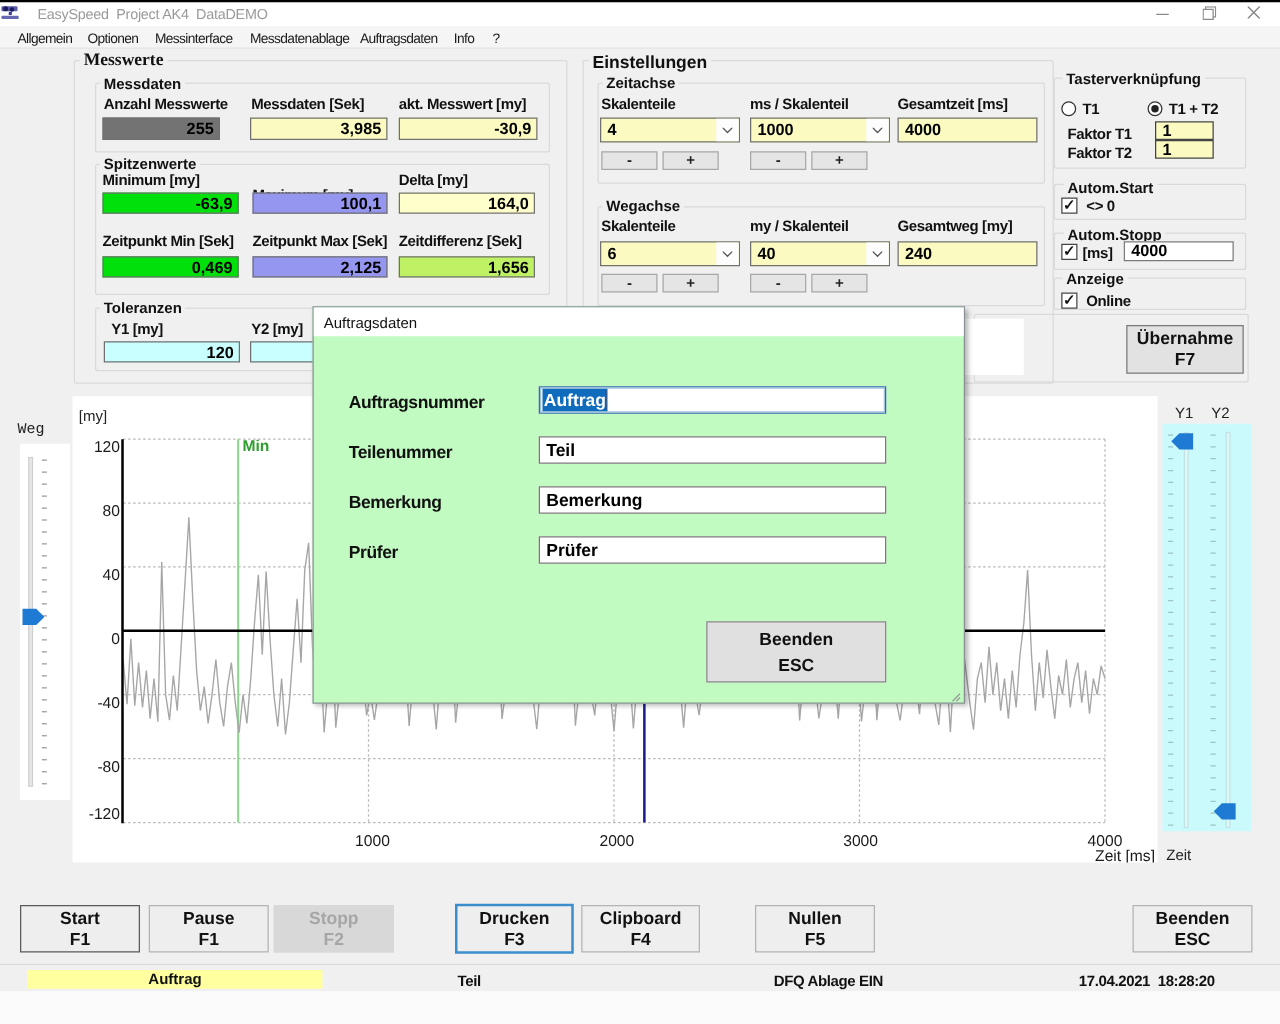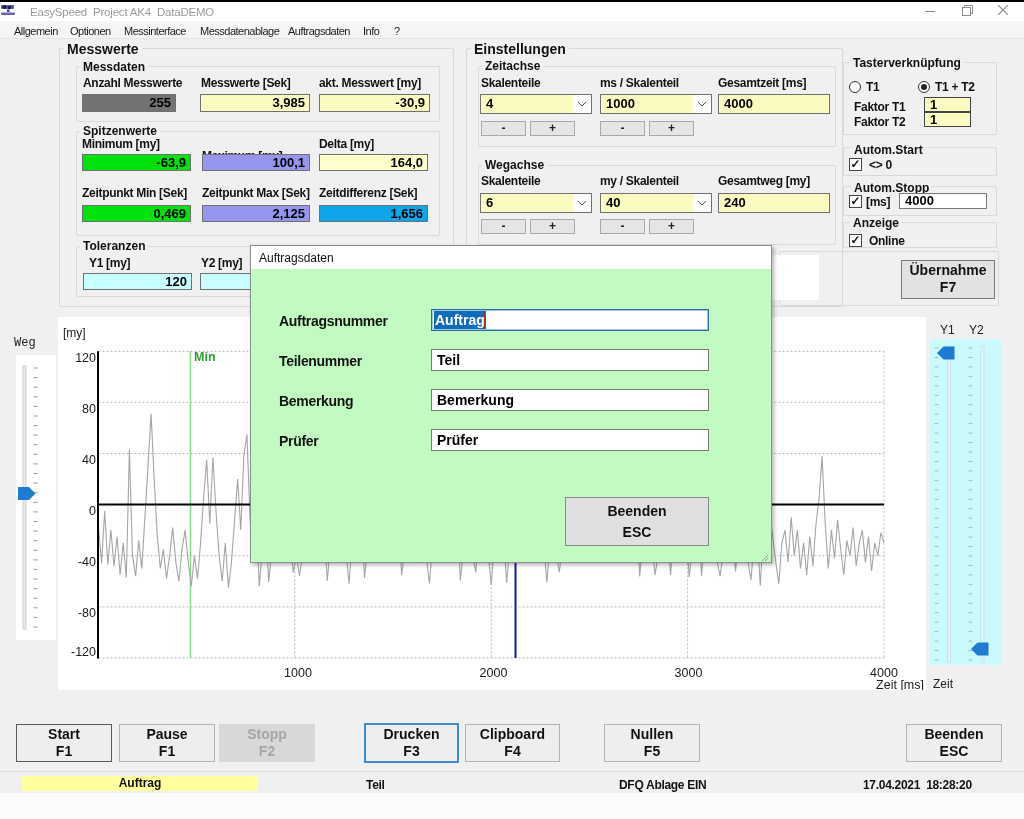--- a/index.html
+++ b/index.html
@@ -41,45 +41,45 @@
     <span style="position:absolute;left:14px;top:4px;">Allgemein</span>
     <span style="position:absolute;left:70px;top:4px;">Optionen</span>
     <span style="position:absolute;left:124px;top:4px;">Messinterface</span>
     <span style="position:absolute;left:200px;top:4px;">Messdatenablage</span>
     <span style="position:absolute;left:288px;top:4px;">Auftragsdaten</span>
     <span style="position:absolute;left:363px;top:4px;">Info</span>
     <span style="position:absolute;left:394px;top:4px;">?</span>
   </div>
 
 <div class="gb" style="left:59px;top:48px;width:395px;height:259px;"></div>
-<div class="gbl" style="left:64px;top:41px;font-size:14px;">Messwerte</div>
+<div class="gbl" style="left:64px;top:41px;font-size:14px;font-family:Liberation Serif, serif;">Messwerte</div>
 
 <div class="gb" style="left:76px;top:66px;width:364px;height:56px;"></div>
 <div class="gbl" style="left:80px;top:60px;font-size:12px;">Messdaten</div>
 <div class="lb" style="left:83px;top:76px;">Anzahl Messwerte</div>
-<div class="lb" style="left:201px;top:76px;">Messwerte [Sek]</div>
+<div class="lb" style="left:201px;top:76px;">Messdaten [Sek]</div>
 <div class="lb" style="left:319px;top:76px;">akt. Messwert [my]</div>
 <div class="vb" style="left:82px;top:94px;width:94px;height:18px;background:#737373;">255</div>
 <div class="vb" style="left:200px;top:94px;width:110px;height:18px;background:#fbfbc1;">3,985</div>
 <div class="vb" style="left:319px;top:94px;width:111px;height:18px;background:#fbfbc1;">-30,9</div>
 
 <div class="gb" style="left:76px;top:131px;width:364px;height:105px;"></div>
 <div class="gbl" style="left:80px;top:124px;font-size:12px;">Spitzenwerte</div>
 <div class="lb" style="left:82px;top:137px;">Minimum [my]</div>
 <div class="lb" style="left:202px;top:149px;">Maximum [my]</div>
 <div class="lb" style="left:319px;top:137px;">Delta [my]</div>
 <div class="vb" style="left:82px;top:154px;width:109px;height:17px;background:#00e10c;">-63,9</div>
 <div class="vb" style="left:202px;top:154px;width:108px;height:17px;background:#9596f0;">100,1</div>
 <div class="vb" style="left:319px;top:154px;width:109px;height:17px;background:#ffffcc;">164,0</div>
 <div class="lb" style="left:82px;top:186px;">Zeitpunkt Min [Sek]</div>
 <div class="lb" style="left:202px;top:186px;">Zeitpunkt Max [Sek]</div>
 <div class="lb" style="left:319px;top:186px;">Zeitdifferenz [Sek]</div>
 <div class="vb" style="left:82px;top:205px;width:109px;height:17px;background:#00e10c;">0,469</div>
 <div class="vb" style="left:202px;top:205px;width:108px;height:17px;background:#9596f0;">2,125</div>
-<div class="vb" style="left:319px;top:205px;width:109px;height:17px;background:#0ea5e9;">1,656</div>
+<div class="vb" style="left:319px;top:205px;width:109px;height:17px;background:#bef264;">1,656</div>
 
 <div class="gb" style="left:76px;top:246px;width:364px;height:51px;"></div>
 <div class="gbl" style="left:80px;top:239px;font-size:12px;">Toleranzen</div>
 <div class="lb" style="left:89px;top:256px;">Y1 [my]</div>
 <div class="lb" style="left:201px;top:256px;">Y2 [my]</div>
 <div class="vb" style="left:83px;top:273px;width:109px;height:17px;background:#c9ffff;">120</div>
 <div class="vb" style="left:200px;top:273px;width:110px;height:17px;background:#c9ffff;">120</div>
 
 <div class="gb" style="left:466px;top:48px;width:377px;height:259px;"></div>
 <div class="gbl" style="left:471px;top:41px;font-size:14px;">Einstellungen</div>

